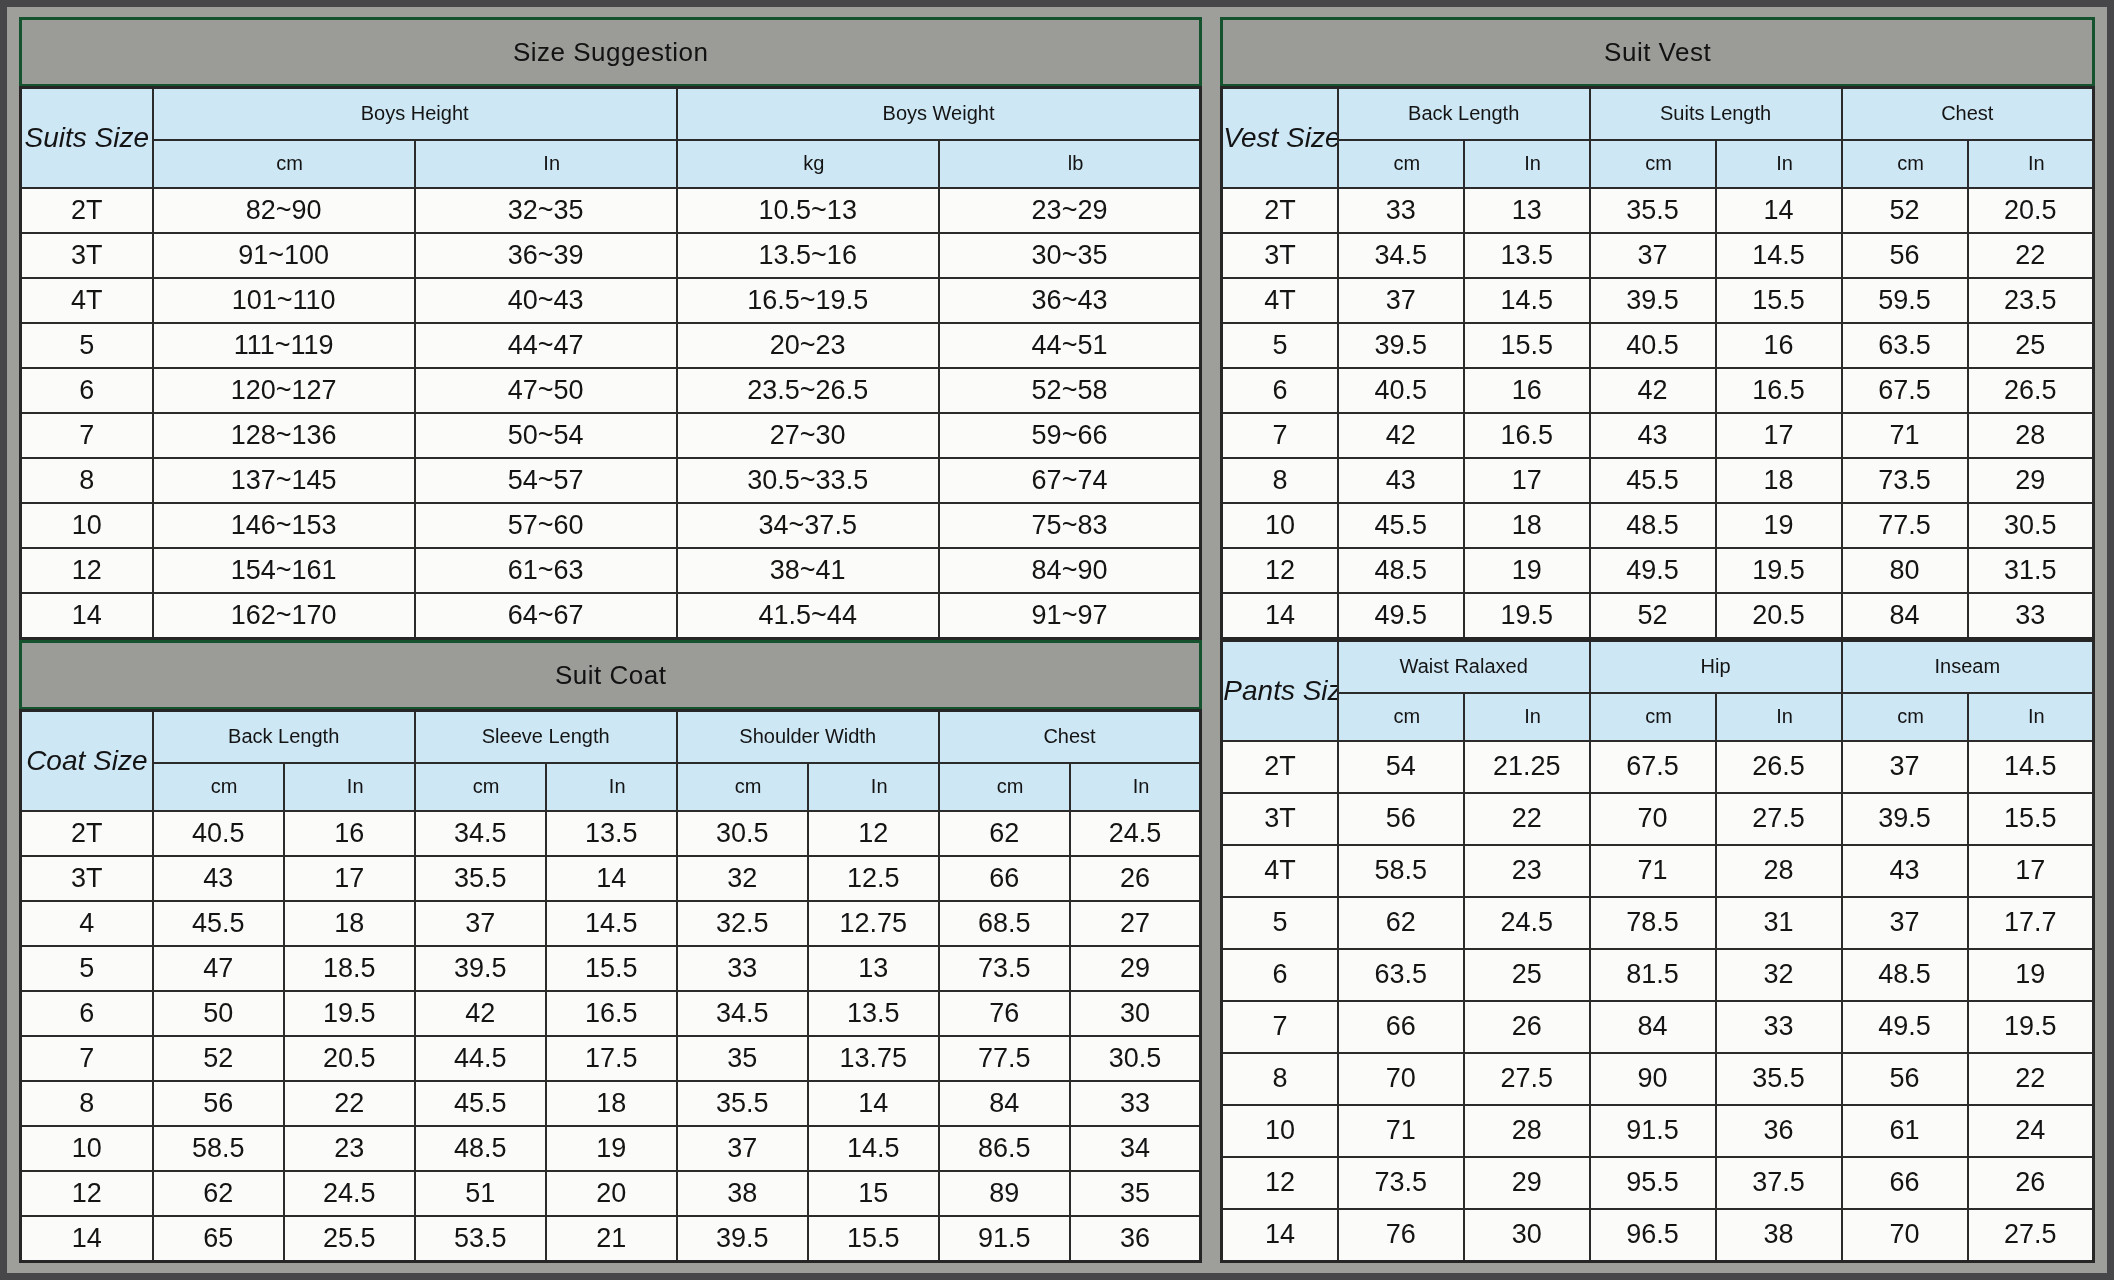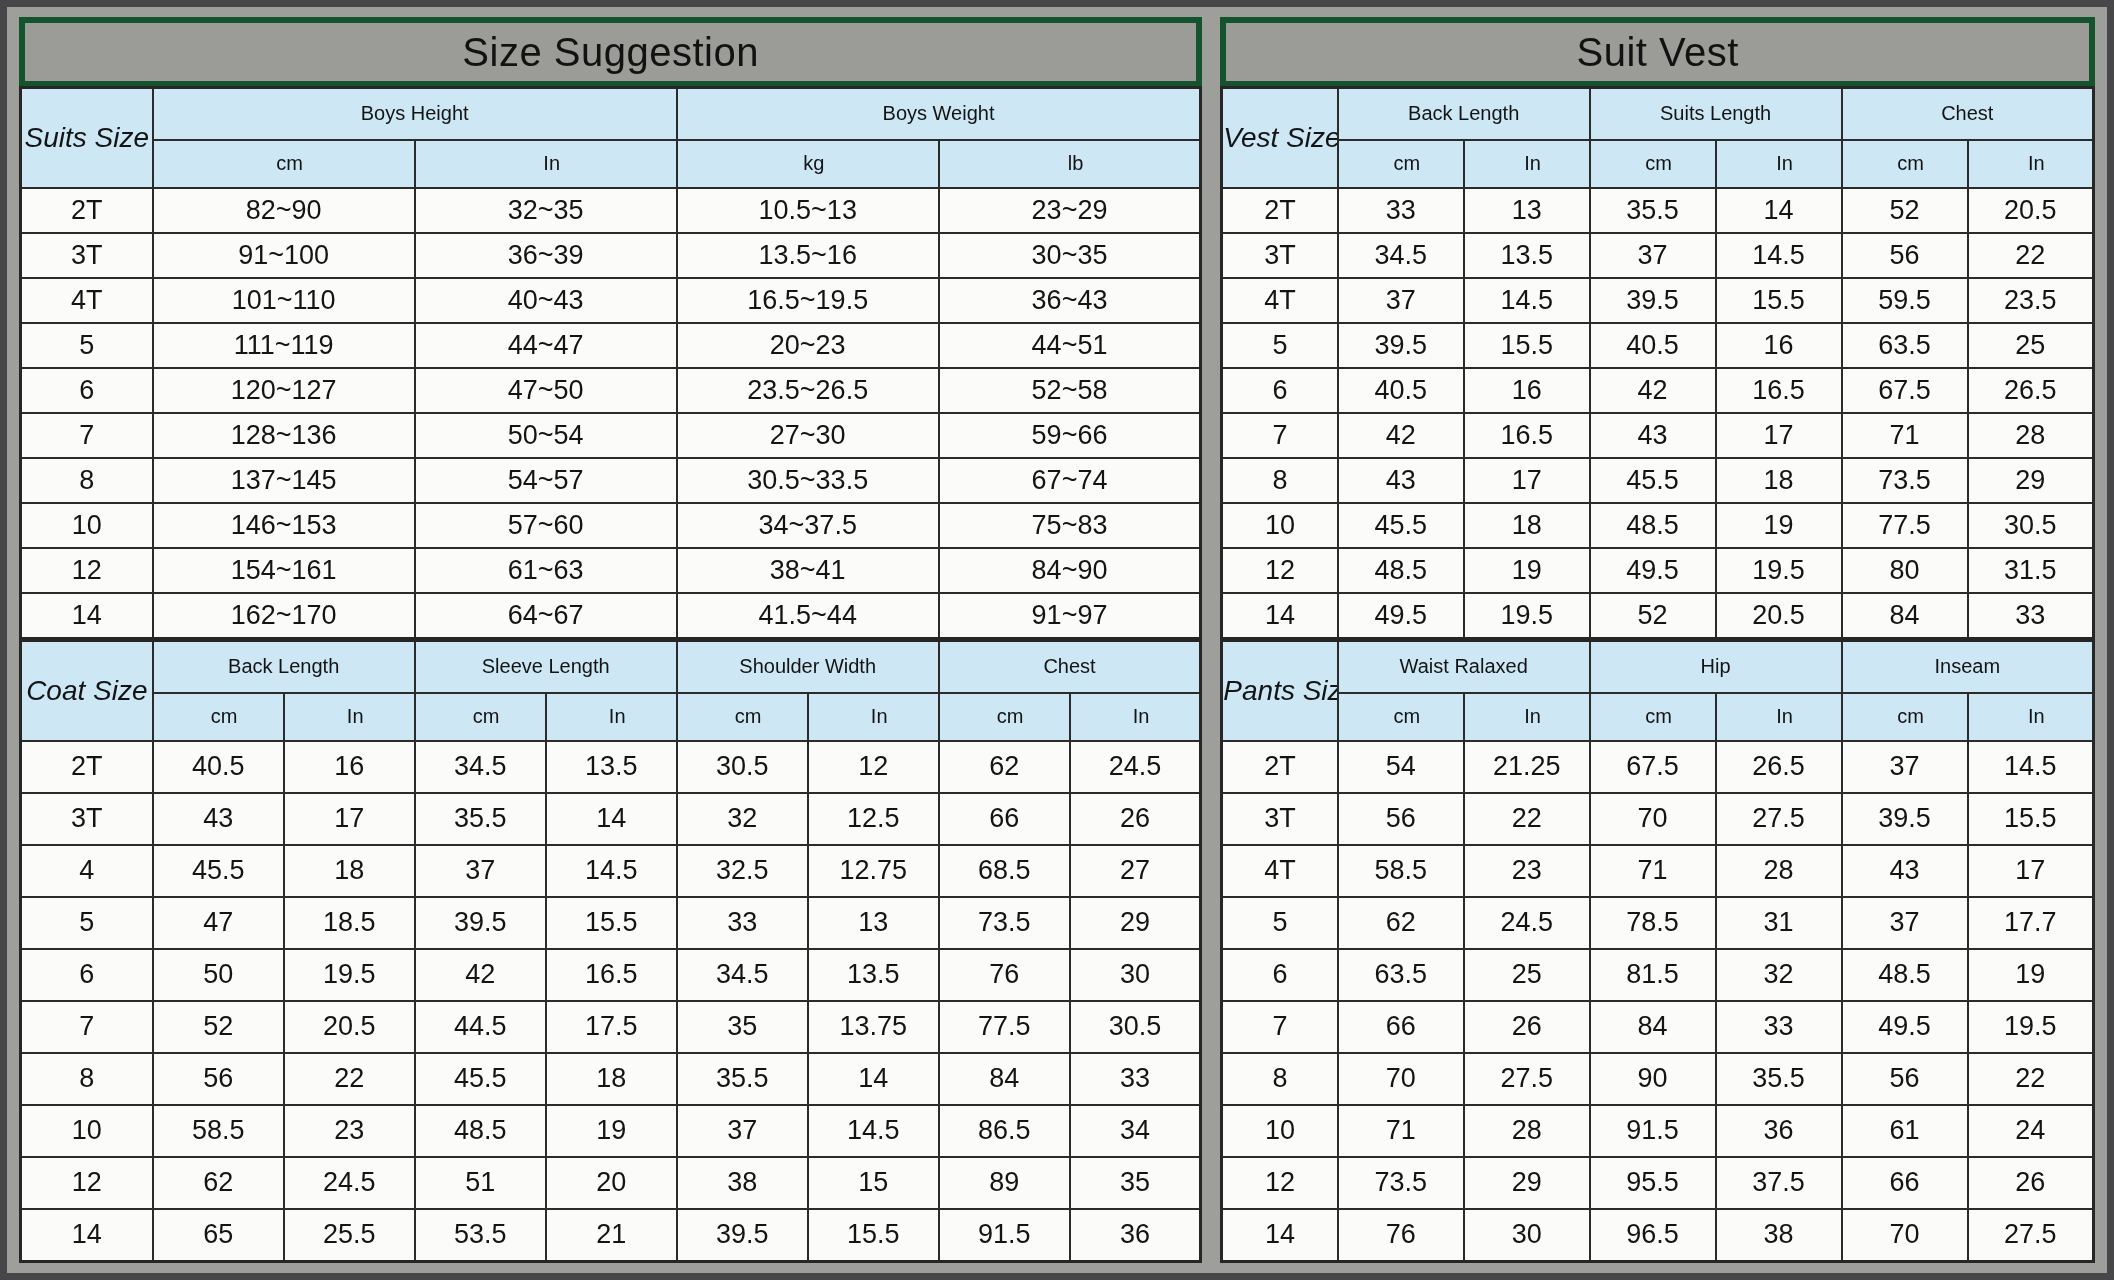--- a/index.html
+++ b/index.html
@@ -18,25 +18,25 @@
     height: 100%;
   }
   .col { display: flex; flex-direction: column; height: 100%; }
   .col-left  { width: 57.0%; }
   .col-right { flex: 1; }
   .tblock { height: 50%; display: flex; flex-direction: column; }
   .title-band {
     height: 70px;
     flex: 0 0 70px;
     background: #9b9b98;
-    border: 6px solid #14532d;
+    border: 3px solid #14532d;
     display: flex;
     align-items: center;
     justify-content: center;
-    font-size: 40px;
+    font-size: 26px;
     color: #121212;
     letter-spacing: 0.5px;
   }
   .twrap { flex: 1 1 auto; margin-top: -1px; }
   table {
     width: 100%;
     height: 100%;
     border-collapse: collapse;
     table-layout: fixed;
     border: 3px solid #262626;
@@ -161,20 +161,21 @@
                 <td>162~170</td>
                 <td>64~67</td>
                 <td>41.5~44</td>
                 <td>91~97</td>
               </tr>
             </tbody>
           </table>
       </div>
     </div>
     <div class="tblock">
+      <div class="title-band">Suit Coat</div>
       <div class="twrap">
         <table>
             <colgroup>
               <col style="width:11.2%">
               <col style="width:11.100%">
               <col style="width:11.100%">
               <col style="width:11.100%">
               <col style="width:11.100%">
               <col style="width:11.100%">
               <col style="width:11.100%">

